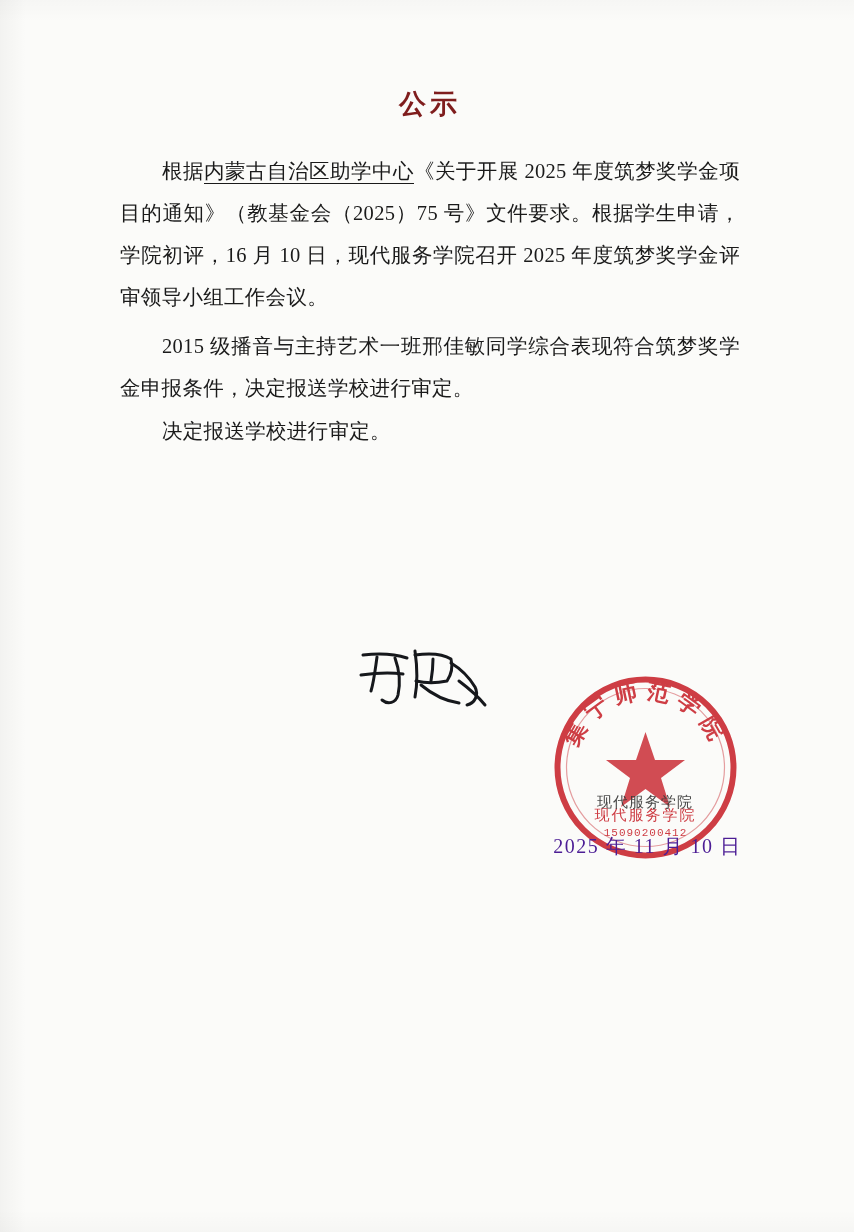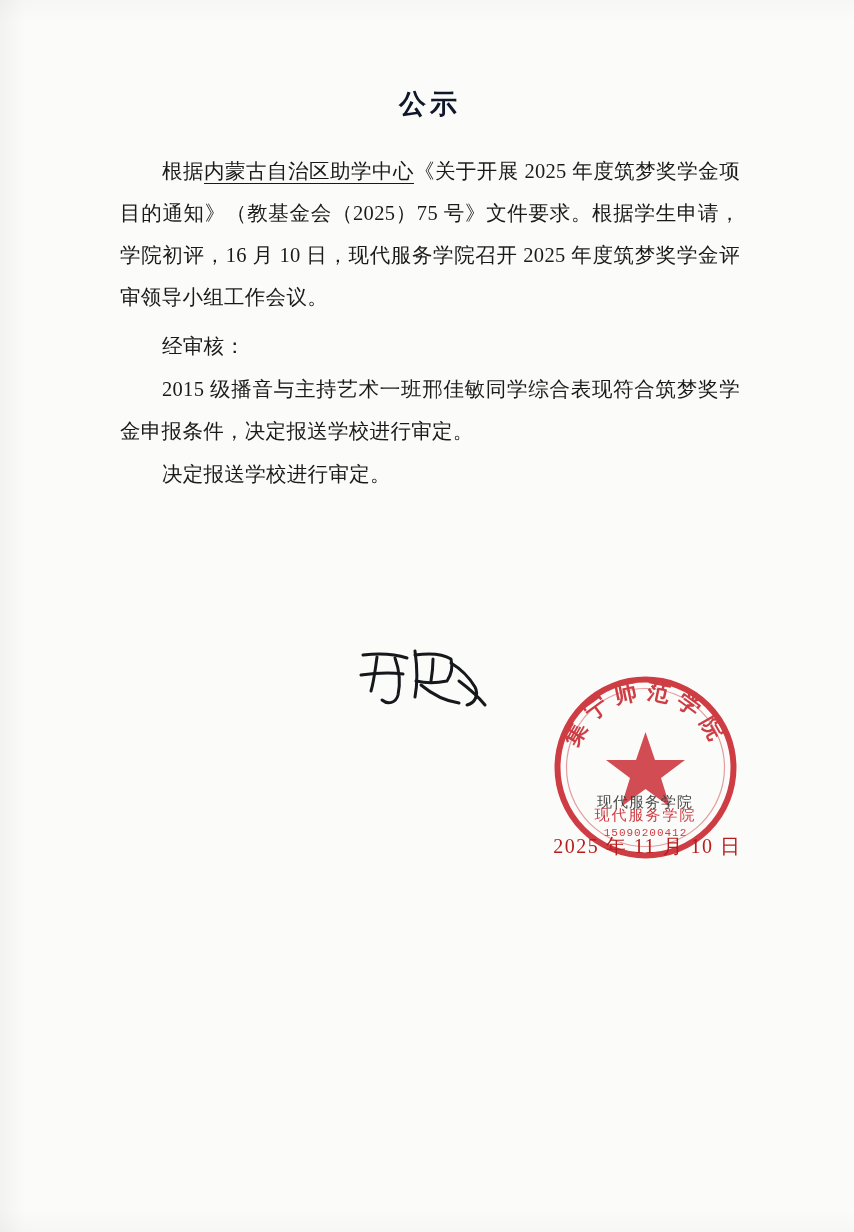--- a/index.html
+++ b/index.html
@@ -32,21 +32,21 @@
     left: 120px;
     top: 86px;
     width: 620px;
   }
   .doc-title {
     text-align: center;
     font-family: "Liberation Sans", sans-serif;
     font-weight: bold;
     font-size: 27px;
     letter-spacing: 4px;
-    color: #0f172a;
+    color: #7f1d1d;
     margin: 0 0 28px 0;
   }
   .para {
     font-size: 20.5px;
     line-height: 42px;
     text-align: justify;
     text-justify: inter-ideograph;
     margin: 0 0 1px 0;
     letter-spacing: 0.3px;
   }
@@ -93,37 +93,36 @@
   }
 
   .doc-date {
     position: absolute;
     left: 540px;
     top: 833px;
     width: 215px;
     text-align: center;
     font-size: 20px;
     letter-spacing: 1.5px;
-    color: #b91c1c;
+    color: #4c1d95;
   }
 </style>
 </head>
 <body>
 
 <div class="page">
 
   <div class="doc-body">
 
     <h1 class="doc-title">公示</h1>
 
     <p class="para indent"><span>根据</span><span class="underline-name">内蒙古自治区助学中心</span><span>《关于开展 2025 年度筑梦奖学金项目的通知》（教基金会（2025）75 号》文件要求。根据学生申请，学院初评，16 月 10 日，现代服务学院召开 2025 年度筑梦奖学金评审领导小组工作会议。</span></p>
 
     <div class="gap-sm"></div>
 
-    <p class="para indent">经审核：</p>
 
     <p class="para indent">2015 级播音与主持艺术一班邢佳敏同学综合表现符合筑梦奖学金申报条件，决定报送学校进行审定。</p>
 
     <p class="para indent">决定报送学校进行审定。</p>
 
   </div>
 
   <div class="signature">
     <svg width="135" height="70" viewBox="0 0 135 70" fill="none" xmlns="http://www.w3.org/2000/svg">
       <g stroke="#16181c" stroke-width="3" stroke-linecap="round" stroke-linejoin="round" fill="none">

